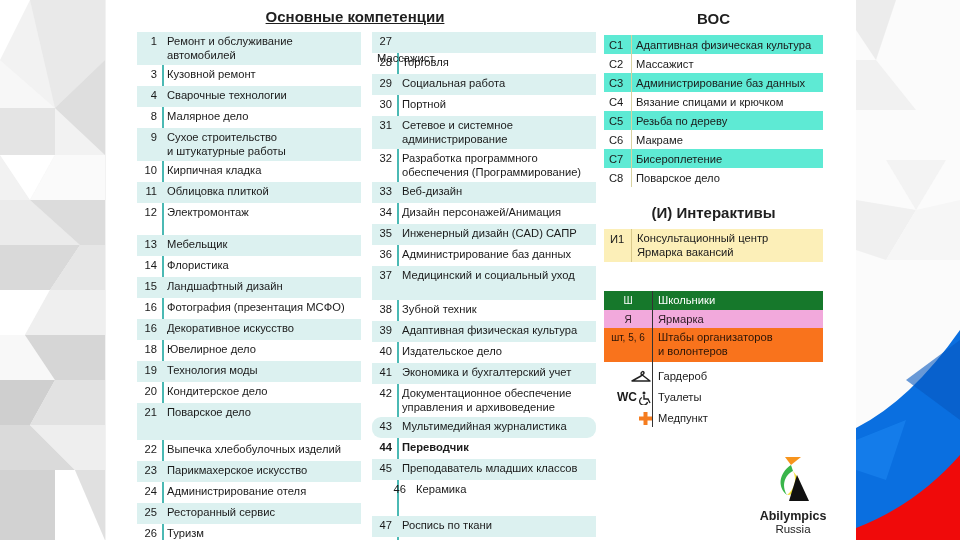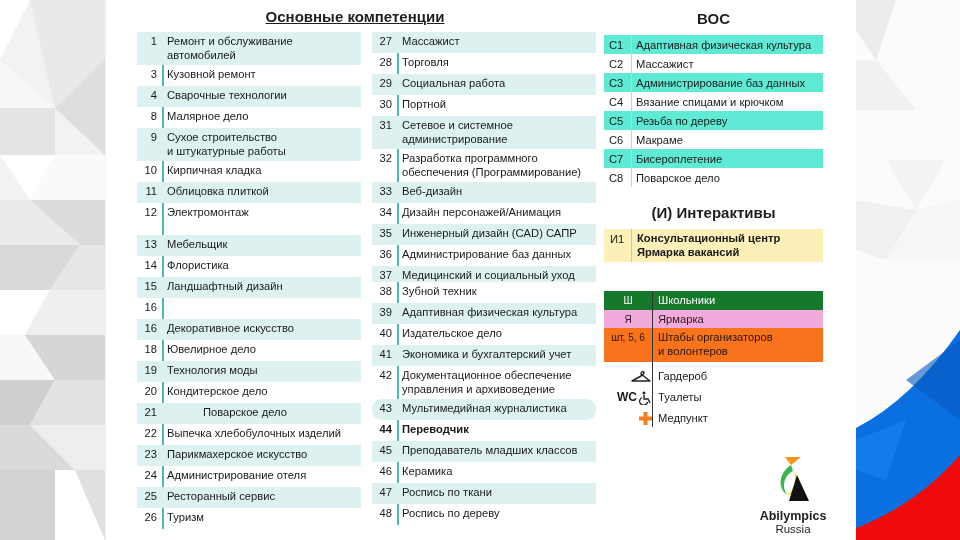--- a/index.html
+++ b/index.html
@@ -23,21 +23,21 @@
 
   .voc-table { position: absolute; left: 498px; top: 35px; width: 219px; }
   .voc-row { display: flex; height: 19px; align-items: center; font-size: 11.2px; }
   .voc-row.hl { background: #5eead4; }
   .voc-row .num { width: 27px; padding-left: 5px; flex: none; }
   .voc-row .lbl { padding-left: 5px; }
   .voc-table .divider { position: absolute; left: 27px; top: 0; bottom: 0; width: 1px; background: #d8d2a0; }
 
   .inter-box { position: absolute; left: 498px; top: 229px; width: 219px; height: 33px; background: #fcefb8; display: flex; align-items: flex-start; font-size: 11.2px; line-height: 13.5px; }
   .inter-box .num { width: 27px; padding-left: 6px; padding-top: 4px; flex: none; }
-  .inter-box .lbl { padding-left: 5px; padding-top: 3px; border-left: 1px solid #d9c98a; height: 100%; font-weight: bold; }
+  .inter-box .lbl { padding-left: 5px; padding-top: 3px; border-left: 1px solid #d9c98a; height: 100%; }
 
   .legend { position: absolute; left: 498px; top: 291px; width: 219px; }
   .leg-row { display: flex; align-items: flex-start; font-size: 11.2px; line-height: 13.5px; }
   .leg-row .key { width: 48px; flex: none; text-align: center; padding-top: 3px; font-size: 10px; }
   .leg-row .lbl { padding-left: 6px; padding-top: 3px; }
   .leg-green { background: #16782b; color: #ffffff; height: 19px; }
   .leg-pink { background: #f2a9dc; color: #2a1a22; height: 18px; }
   .leg-orange { background: #f9731c; color: #2a1508; height: 34px; }
   .leg-plain { height: 21px; background: transparent; }
   .leg-plain .key { display: flex; justify-content: flex-end; align-items: center; padding-top: 0; height: 21px; }
@@ -139,38 +139,39 @@
       <div class="row" style="height: 21px;">
         <span class="num">14</span>
         <span class="lbl">Флористика</span>
       </div>
       <div class="row shaded" style="height: 21px;">
         <span class="num">15</span>
         <span class="lbl">Ландшафтный дизайн</span>
       </div>
       <div class="row" style="height: 21px;">
         <span class="num">16</span>
+        <span class="lbl">Фотография (презентация МСФО)</span>
       </div>
       <div class="row shaded" style="height: 21px;">
         <span class="num">16</span>
         <span class="lbl">Декоративное искусство</span>
       </div>
       <div class="row" style="height: 21px;">
         <span class="num">18</span>
         <span class="lbl">Ювелирное дело</span>
       </div>
       <div class="row shaded" style="height: 21px;">
         <span class="num">19</span>
         <span class="lbl">Технология моды</span>
       </div>
       <div class="row" style="height: 21px;">
         <span class="num">20</span>
         <span class="lbl">Кондитерское дело</span>
       </div>
-      <div class="row shaded" style="height: 21px; gap: 36px;">
+      <div class="row shaded" style="height: 37px;">
         <span class="num">21</span>
         <span class="lbl">Поварское дело</span>
       </div>
       <div class="row" style="height: 21px;">
         <span class="num">22</span>
         <span class="lbl">Выпечка хлебобулочных изделий</span>
       </div>
       <div class="row shaded" style="height: 21px;">
         <span class="num">23</span>
         <span class="lbl">Парикмахерское искусство</span>
@@ -184,21 +185,21 @@
         <span class="lbl">Ресторанный сервис</span>
       </div>
       <div class="row" style="height: 21px;">
         <span class="num">26</span>
         <span class="lbl">Туризм</span>
       </div>
     </div>
 
   <div class="comp-table" style="left:266px; top:32px; width:224px;" id="col2">
     <div class="divider" style="left:25px;"></div>
-  <div class="row shaded" style="height: 21px;">
+  <div class="row shaded" style="height: 21px; flex-direction: column;">
         <span class="num">27</span>
         <span class="lbl">Массажист</span>
       </div>
       <div class="row" style="height: 21px;">
         <span class="num">28</span>
         <span class="lbl">Торговля</span>
       </div>
       <div class="row shaded" style="height: 21px;">
         <span class="num">29</span>
         <span class="lbl">Социальная работа</span>
@@ -224,21 +225,21 @@
         <span class="lbl">Дизайн персонажей/Анимация</span>
       </div>
       <div class="row shaded" style="height: 21px;">
         <span class="num">35</span>
         <span class="lbl">Инженерный дизайн (CAD) САПР</span>
       </div>
       <div class="row" style="height: 21px;">
         <span class="num">36</span>
         <span class="lbl">Администрирование баз данных</span>
       </div>
-      <div class="row shaded" style="height: 16px;">
+      <div class="row shaded" style="height: 34px;">
         <span class="num">37</span>
         <span class="lbl">Медицинский и социальный уход</span>
       </div>
       <div class="row" style="height: 21px;">
         <span class="num">38</span>
         <span class="lbl">Зубной техник</span>
       </div>
       <div class="row shaded" style="height: 21px;">
         <span class="num">39</span>
         <span class="lbl">Адаптивная физическая культура</span>
@@ -260,21 +261,21 @@
         <span class="lbl">Мультимедийная журналистика</span>
       </div>
       <div class="row" style="height: 21px; font-weight: bold;">
         <span class="num">44</span>
         <span class="lbl">Переводчик</span>
       </div>
       <div class="row shaded" style="height: 21px;">
         <span class="num">45</span>
         <span class="lbl">Преподаватель младших классов</span>
       </div>
-      <div class="row" style="height: 21px;">
+      <div class="row" style="height: 36px; margin-left: 14px;">
         <span class="num">46</span>
         <span class="lbl">Керамика</span>
       </div>
       <div class="row shaded" style="height: 21px;">
         <span class="num">47</span>
         <span class="lbl">Роспись по ткани</span>
       </div>
       <div class="row" style="height: 21px;">
         <span class="num">48</span>
         <span class="lbl">Роспись по дереву</span>

